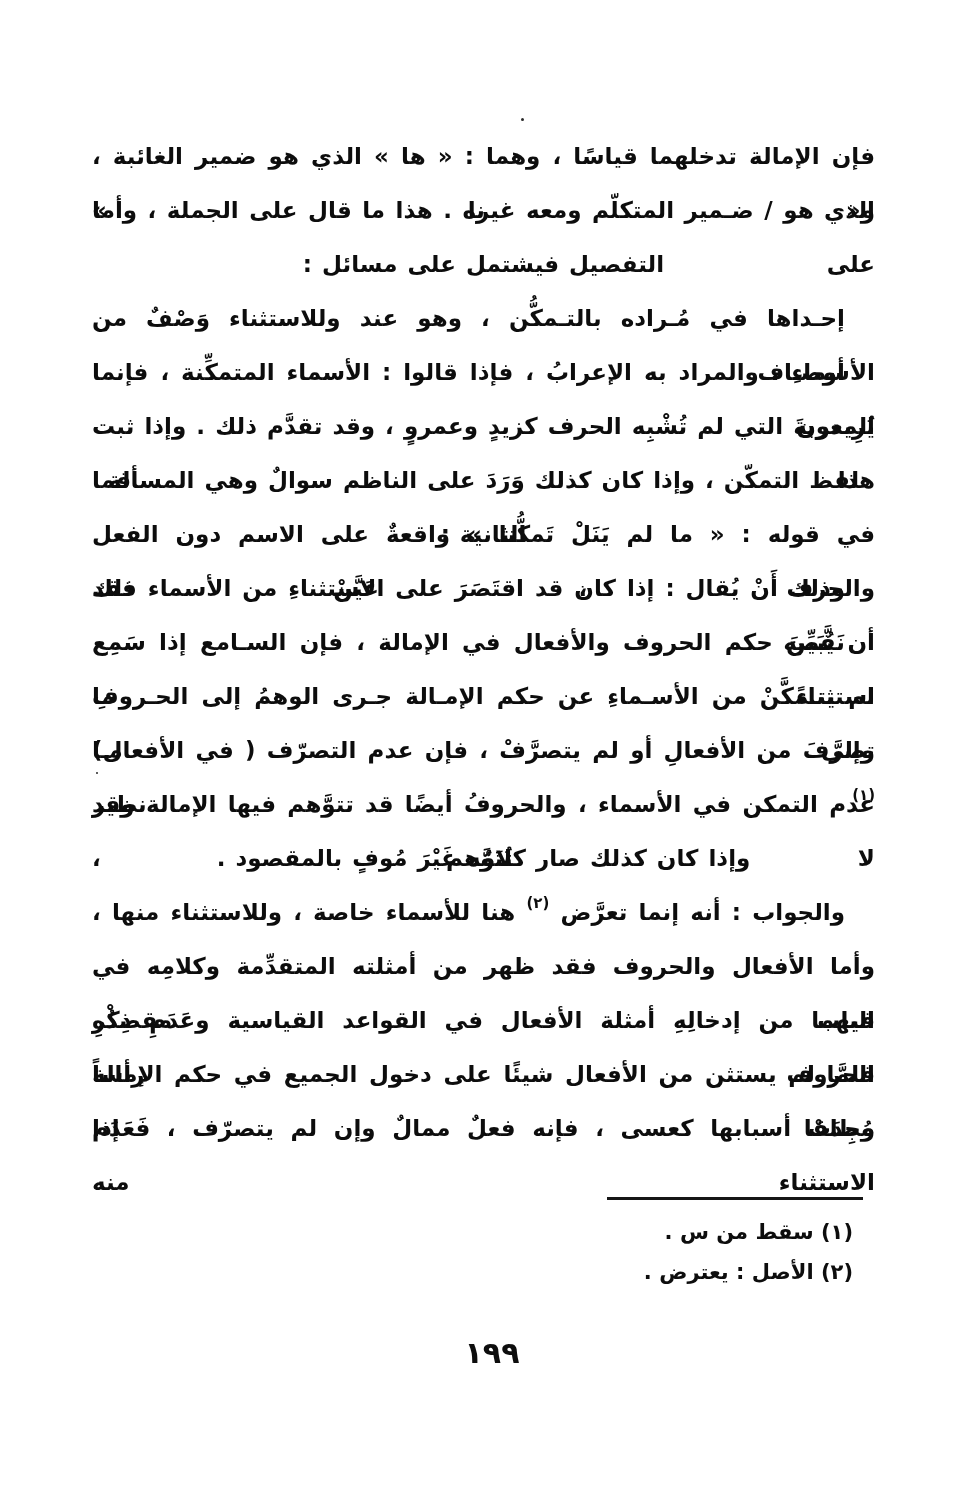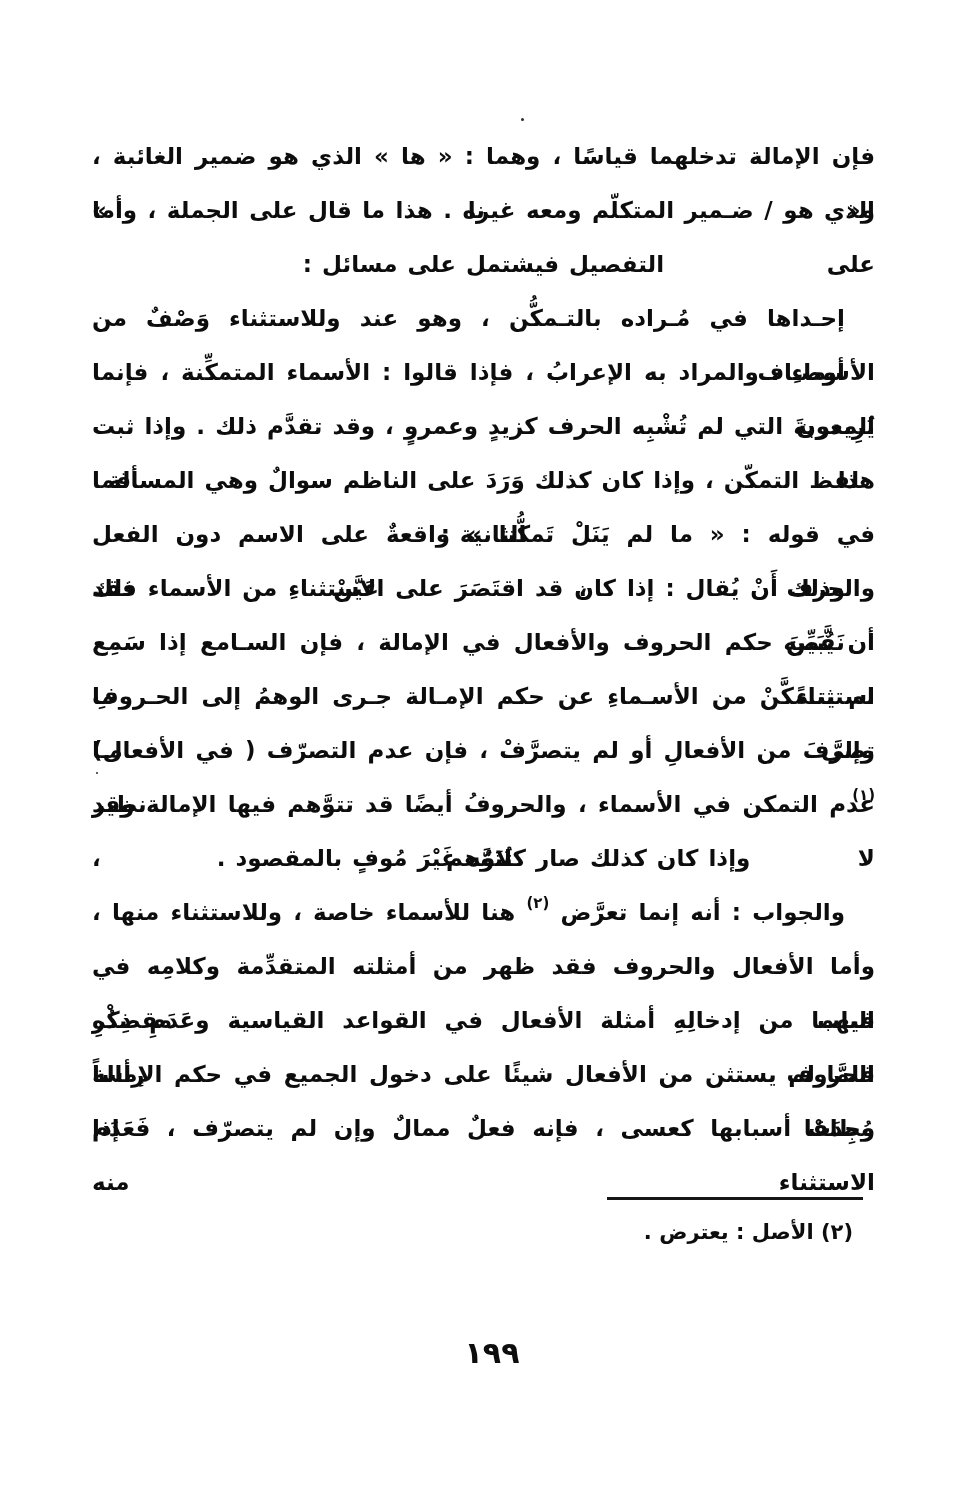--- a/index.html
+++ b/index.html
@@ -114,18 +114,19 @@
     <div class="line j indent"><span>والجواب : أنه إنما تعرَّض </span><span class="sup">(٢)</span><span> هنا للأسماء خاصة ، وللاستثناء منها ،</span></div>
     <div class="line j">وأما الأفعال والحروف فقد ظهر من أمثلته المتقدِّمة وكلامِه في الباب مقصدُه</div>
     <div class="line j">فيهما من إدخالِهِ أمثلة الأفعال في القواعد القياسية وعَدَمِ ذِكْرِ الحروف رأساً</div>
     <div class="line j">فلمَّا لم يستثن من الأفعال شيئًا على دخول الجميع في حكم الإمالة مطلقا إذا</div>
     <div class="line j">وُجِدَتْ أسبابها كعسى ، فإنه فعلٌ ممالٌ وإن لم يتصرّف ، فَعَدَم الاستثناء منه</div>
   </div>
 
   <div class="footnote-rule"></div>
 
   <div class="footnotes">
+    <div class="footnote-line">(١) سقط من س .</div>
     <div class="footnote-line">(٢) الأصل : يعترض .</div>
   </div>
 
   <div class="page-number">١٩٩</div>
 
 </div>
 
 </body></html>

